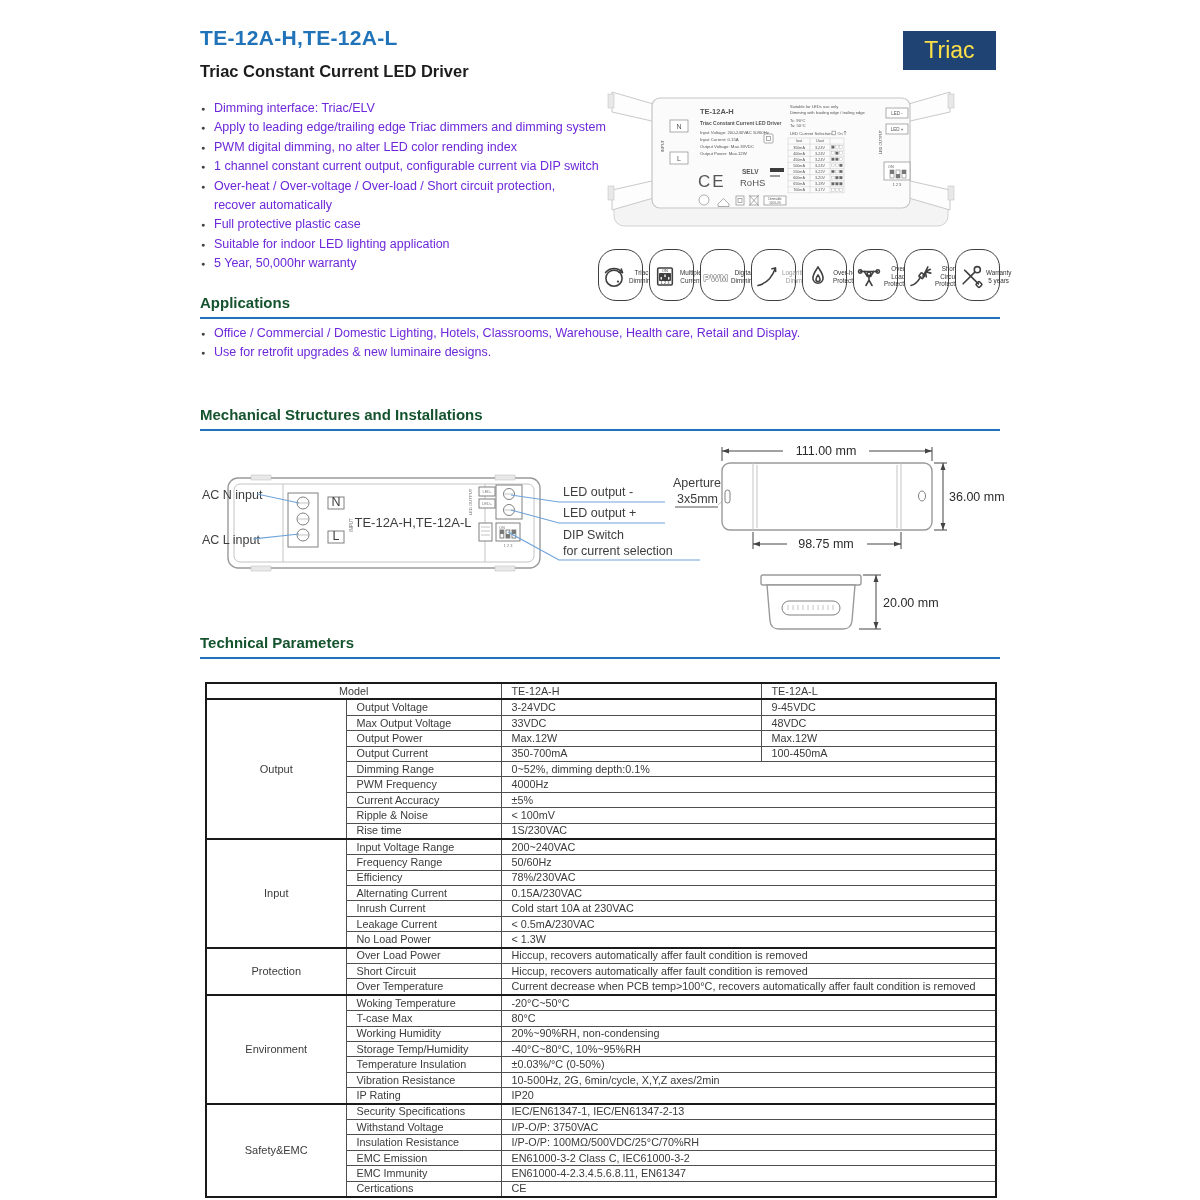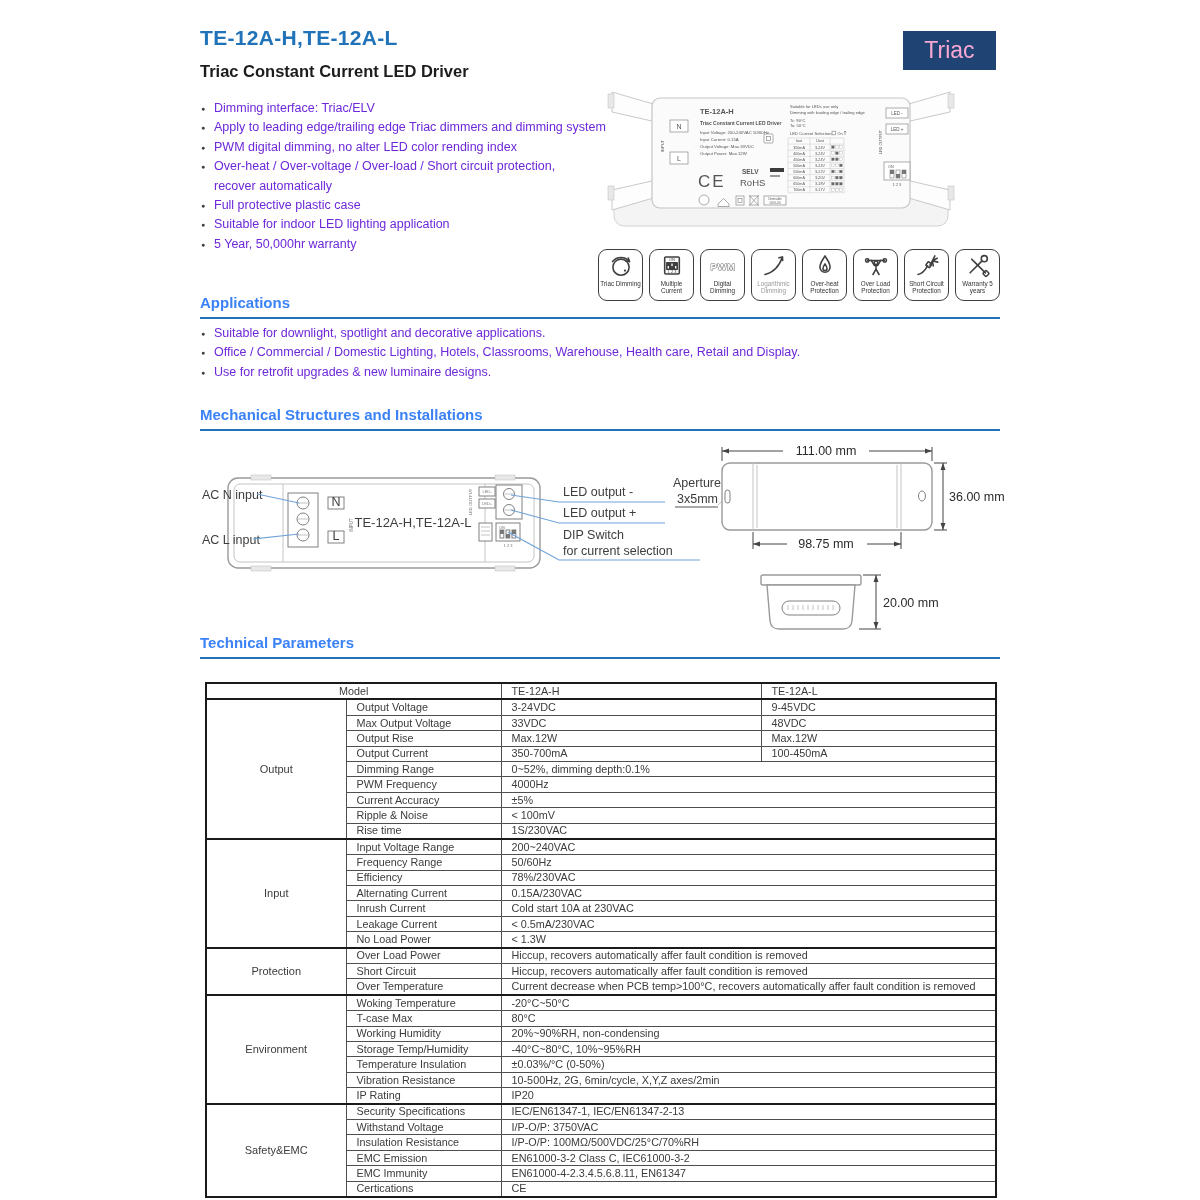--- a/index.html
+++ b/index.html
@@ -1,37 +1,37 @@
 <!DOCTYPE html>
 <html><head>
 <meta charset="utf-8">
 <style>
   html,body{margin:0;padding:0;background:#fff;}
   .page{position:relative;width:1200px;height:1200px;background:#fff;overflow:hidden;
         font-family:"Liberation Sans",sans-serif;color:#3d3d3d;}
   .abs{position:absolute;}
   
   .title{left:200px;top:26px;font-size:21px;font-weight:700;color:#2173B9;letter-spacing:.3px;}
-  .logo{left:903px;top:31px;width:93px;height:39px;background:#1F4373;color:#f9a8d4;
+  .logo{left:903px;top:31px;width:93px;height:39px;background:#1F4373;color:#fde047;
         display:flex;align-items:center;justify-content:center;font-size:23px;}
   .subtitle{left:200px;top:62px;font-size:16.5px;font-weight:700;color:#1c1c1c;}
   
   ul.blist{list-style:none;margin:0;padding:0;}
   ul.blist li{position:relative;padding-left:13px;font-size:12.5px;line-height:19.4px;
               color:#6d28d9;white-space:pre-line;}
   ul.blist li::before{content:"●";position:absolute;left:0;top:0;font-size:7px;line-height:19.4px;color:#3f3f3f;}
   .features{left:201px;top:99px;width:440px;}
   .apps{left:201px;top:324px;width:800px;}
   
-  .shead{font-size:15px;font-weight:700;color:#3b82f6;}
+  .shead{font-size:15px;font-weight:700;color:#14532d;}
   .rule{height:1.7px;background:#2173B9;width:800px;}
   
   .icons{left:598px;top:249px;width:402px;display:flex;justify-content:space-between;}
-  .ibox{width:45px;height:52px;border:1.6px solid #3f3f3f;border-radius:9px;box-sizing:border-box;
-        display:flex;flex-direction:column;align-items:center;justify-content:flex-start;padding-top:2px;background:#fff;}
+  .ibox{width:45px;height:52px;border:1.6px solid #3f3f3f;border-radius:18px;box-sizing:border-box;
+        display:flex;flex-direction:row;align-items:center;justify-content:flex-start;padding-top:2px;background:#fff;}
   .ibox svg{width:30px;height:27px;flex:none;}
   .ibox .cap{font-size:6.3px;line-height:1.18;text-align:center;color:#333;margin-top:1px;}
   .ibox .cap.muted{color:#9a9a9a;}
   .gly{stroke:#3f3f3f;stroke-width:1.4;fill:none;stroke-linecap:round;stroke-linejoin:round;}
   .gly .f{fill:#3f3f3f;stroke:none;}
   .gly .t{font-size:3.6px;fill:#3f3f3f;stroke:none;text-anchor:middle;font-family:"Liberation Sans",sans-serif;}
   .gly .pwm{font-size:8.6px;font-weight:700;letter-spacing:.4px;text-anchor:middle;fill:#fff;stroke:#6e6e6e;
             stroke-width:.9;paint-order:stroke;font-family:"Liberation Sans",sans-serif;}
   
   svg text{font-family:"Liberation Sans",sans-serif;}
@@ -70,20 +70,21 @@
   <div class="abs title">TE-12A-H,TE-12A-L</div>
   <div class="abs logo">
     <span>Triac</span>
   </div>
   <div class="abs subtitle">Triac Constant Current LED Driver</div>
 
   <ul class="abs blist features">
       <li>Dimming interface: Triac/ELV</li>
       <li>Apply to leading edge/trailing edge Triac dimmers and dimming system</li>
       <li>PWM digital dimming, no alter LED color rending index</li>
+      <li>1 channel constant current output, configurable current via DIP switch</li>
       <li>Over-heat / Over-voltage / Over-load / Short circuit protection,
 recover automatically</li>
       <li>Full protective plastic case</li>
       <li>Suitable for indoor LED lighting application</li>
       <li>5 Year, 50,000hr warranty</li>
     </ul>
 
   <svg class="abs" style="left:594px;top:84px;" width="374" height="150" viewBox="0 0 374 150">
     <rect class="pbase" x="20" y="110" width="334" height="32" rx="10"></rect>
     <path class="pwing" d="M18,8 L80,26 L80,42 L18,28 Z"></path>
@@ -275,21 +276,20 @@
           <path d="M18.6,18.6 L7.9,7.9 M6.4,6.4 L7.9,7.9"></path>
           <rect x="17" y="17" width="4.2" height="4.2" rx="1" transform="rotate(45 19.1 19.1)"></rect>
         </svg>
         <div class="cap">Warranty 5 years</div>
       </div>
     </div>
 
   <div class="abs shead" style="left:200px;top:294px;">Applications</div>
   <div class="abs rule" style="left:200px;top:317px;"></div>
   <ul class="abs blist apps">
-      <li>Suitable for downlight, spotlight and decorative applications.</li>
       <li>Office / Commercial / Domestic Lighting, Hotels, Classrooms, Warehouse, Health care, Retail and Display.</li>
       <li>Use for retrofit upgrades &amp; new luminaire designs.</li>
     </ul>
 
   <div class="abs shead" style="left:200px;top:406px;text-align:center;">Mechanical Structures and Installations</div>
   <div class="abs rule" style="left:200px;top:429px;"></div>
 
   <svg class="abs" style="left:195px;top:435px;" width="810" height="208" viewBox="0 0 810 208">
 
     <rect class="mline" x="33" y="43" width="312" height="90" rx="10"></rect>
@@ -418,21 +418,21 @@
           <td class="p">Output Voltage</td>
           <td class="v">3-24VDC</td>
           <td class="v">9-45VDC</td>
         </tr>
         <tr class="">
           <td class="p">Max Output Voltage</td>
           <td class="v">33VDC</td>
           <td class="v">48VDC</td>
         </tr>
         <tr class="">
-          <td class="p">Output Rise</td>
+          <td class="p">Output Power</td>
           <td class="v">Max.12W</td>
           <td class="v">Max.12W</td>
         </tr>
         <tr class="">
           <td class="p">Output Current</td>
           <td class="v">350-700mA</td>
           <td class="v">100-450mA</td>
         </tr>
         <tr class="">
           <td class="p">Dimming Range</td>

